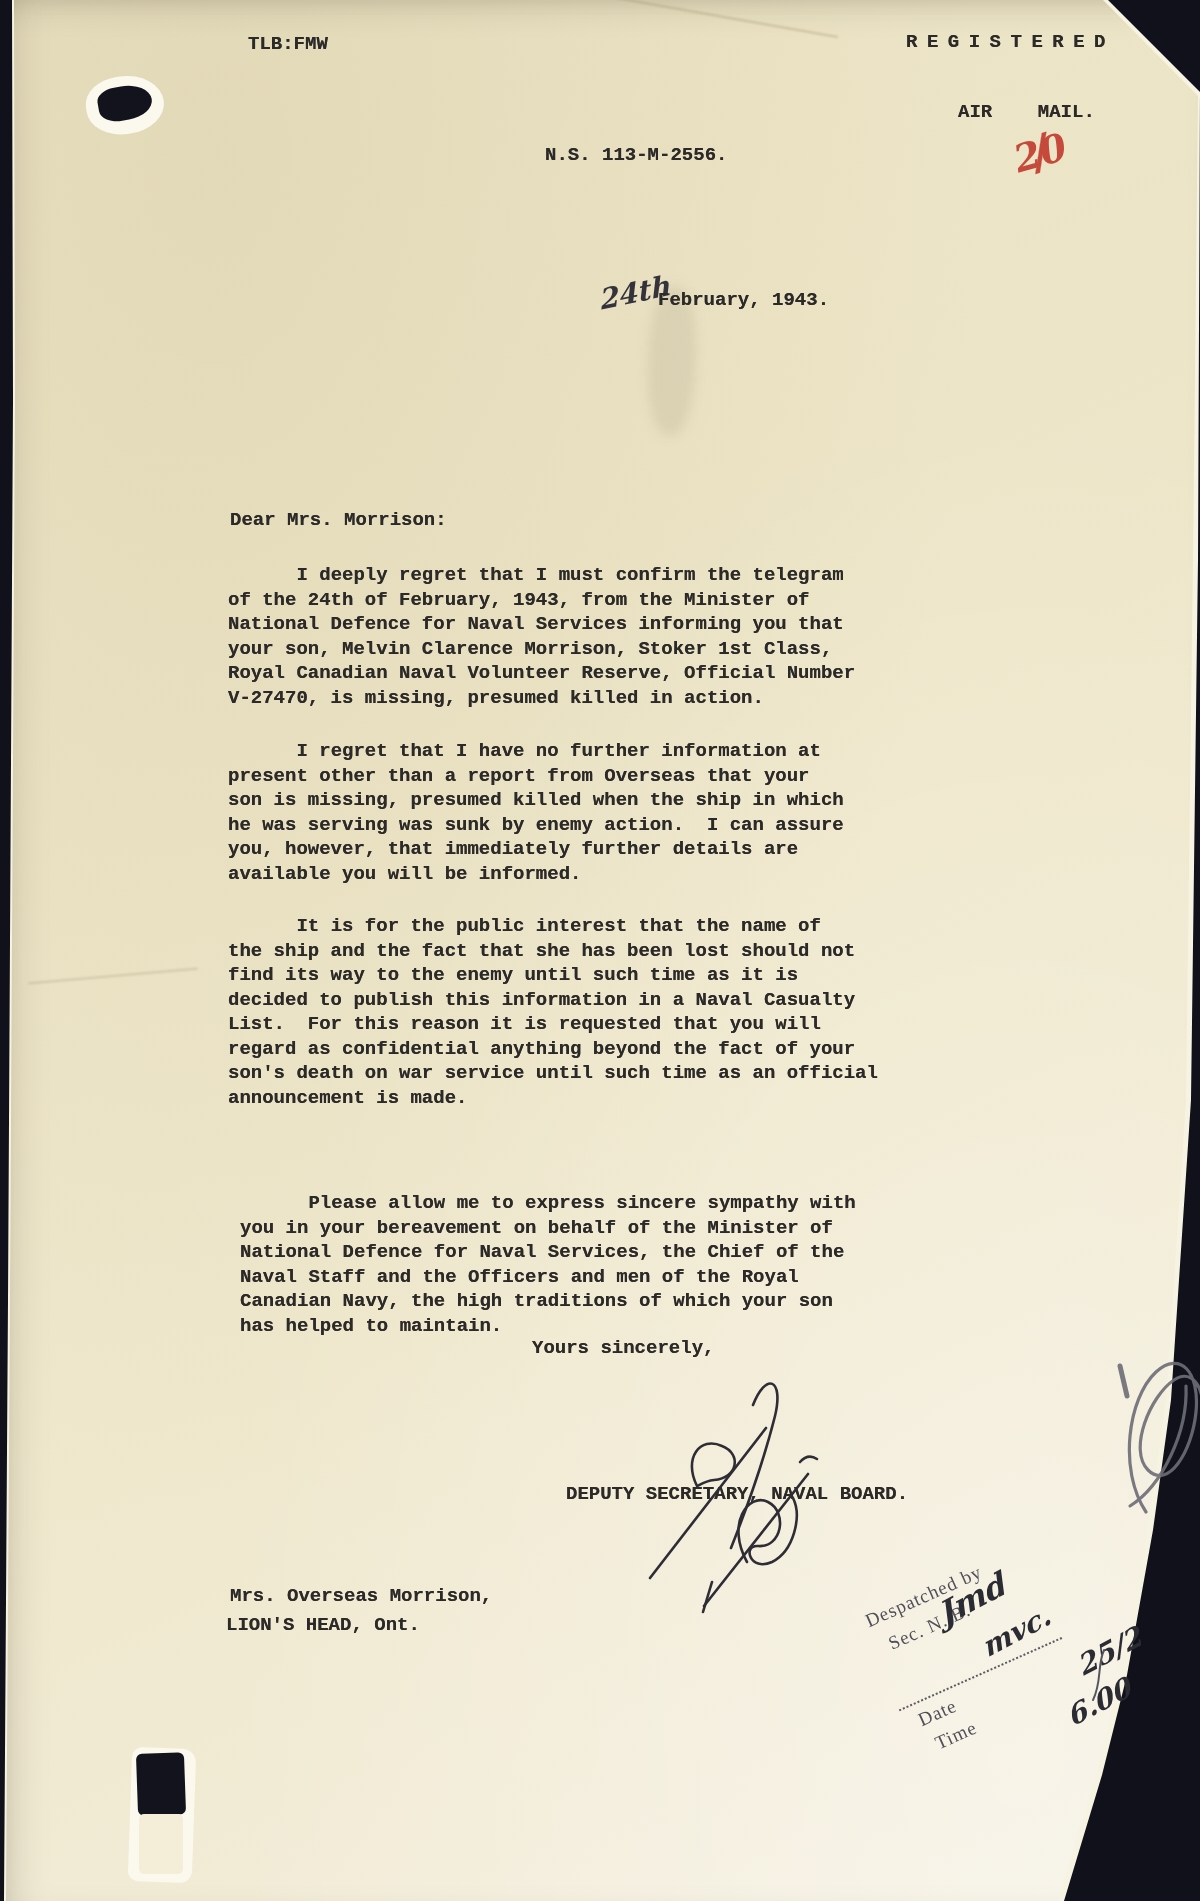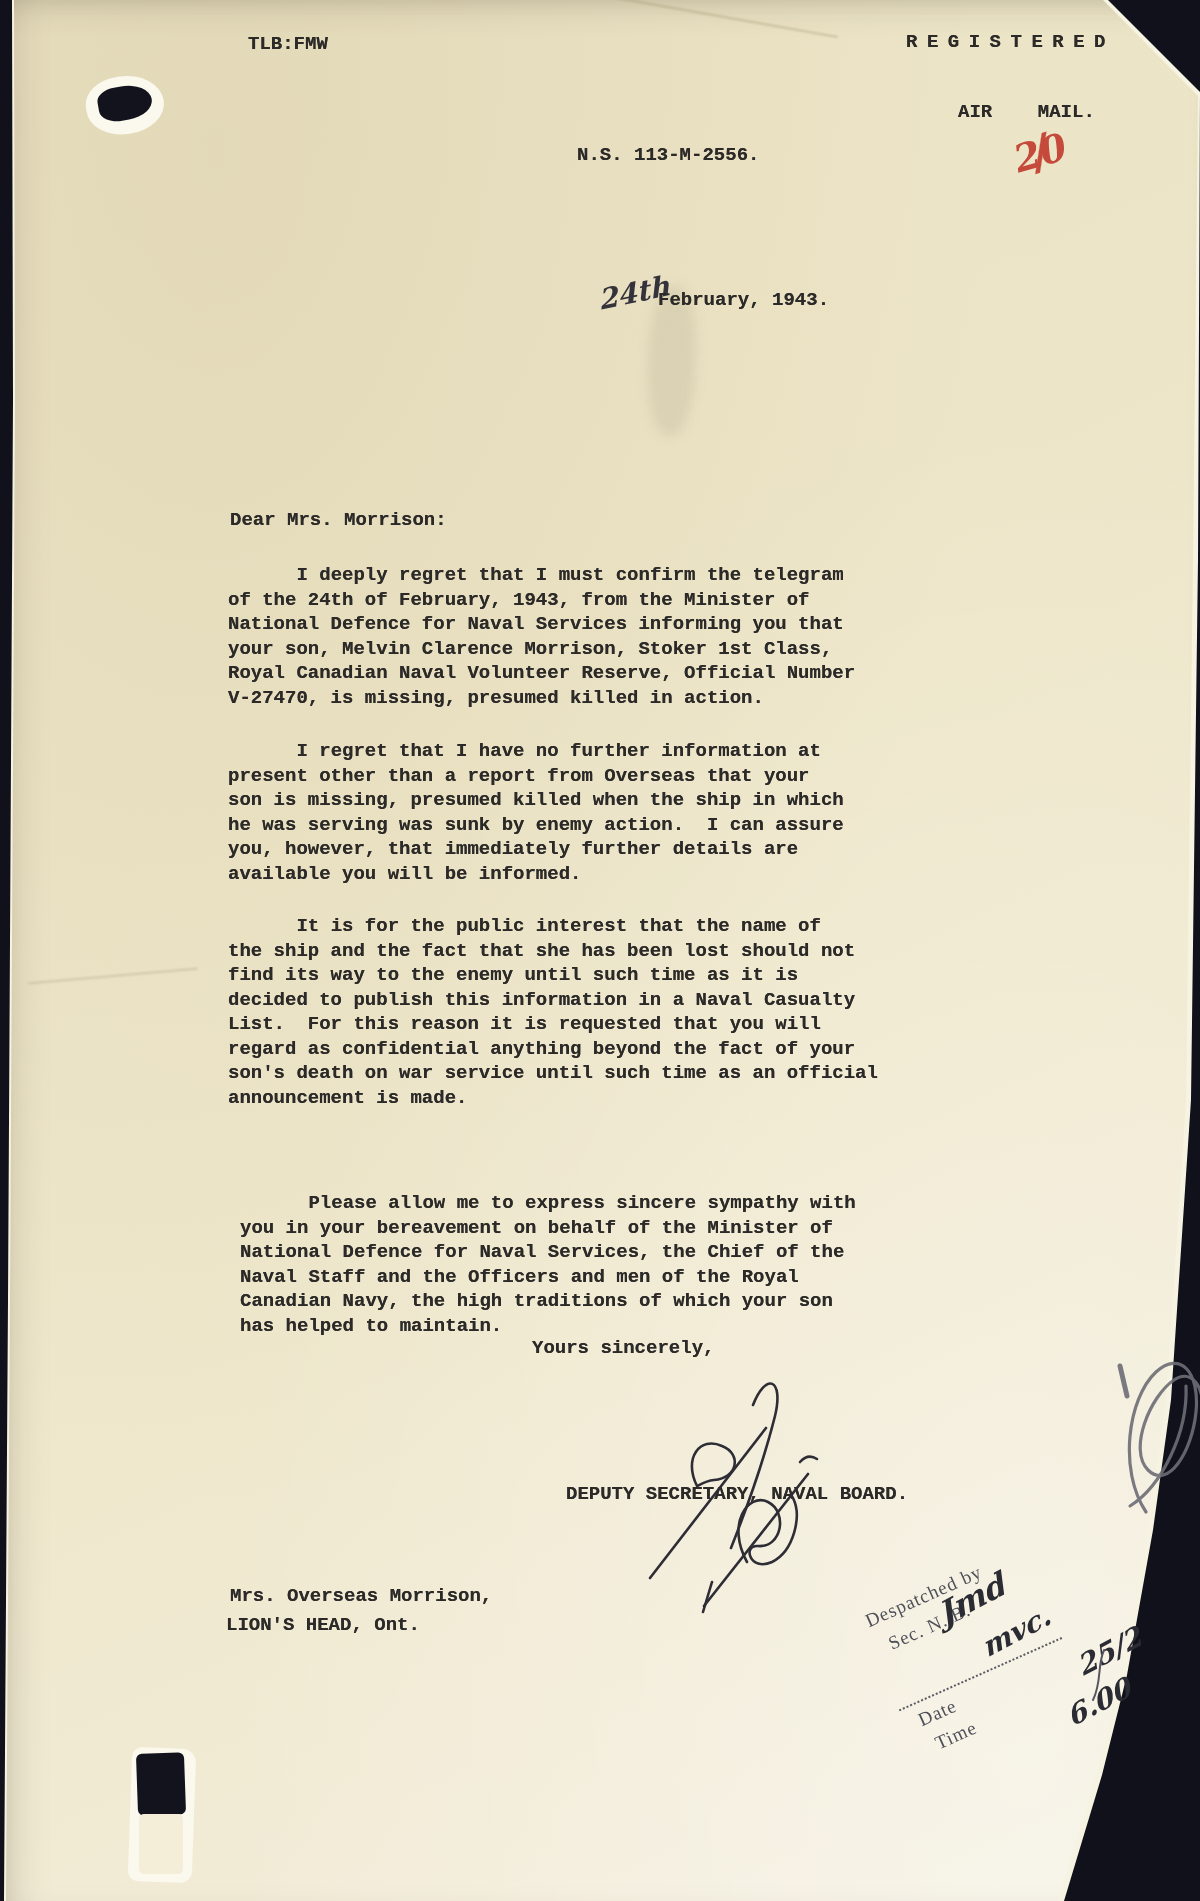--- a/index.html
+++ b/index.html
@@ -75,21 +75,21 @@
   <div class="paper-rim"></div>
   <div class="paper"></div>
 
   <div class="crease" style="left:540px;top:10px;width:300px;height:2px;background:rgba(150,140,105,.4);transform:rotate(10deg);"></div>
   <div class="crease" style="left:28px;top:975px;width:170px;height:2px;background:rgba(150,140,105,.3);transform:rotate(-5deg);"></div>
   <div class="smudge" style="left:648px;top:286px;width:48px;height:150px;background:rgba(110,100,75,.12);transform:rotate(2deg);"></div>
 
   <div class="typed" style="left:240px;top:32px;margin-left:8px;">TLB:FMW</div>
   <div class="typed registered" style="left:906px;top:30px;">REGISTERED</div>
   <div class="typed" style="left:950px;top:100px;margin-left:8px;">AIR    MAIL.</div>
-  <div class="typed" style="left:577px;top:143px;">N.S. 113-M-2556.</div>
+  <div class="typed" style="left:545px;top:143px;">N.S. 113-M-2556.</div>
   <div class="red-note">20</div>
 
   <div class="hand" style="left:600px;top:276px;font-size:28px;transform:rotate(-12deg) skewX(-8deg);">24th</div>
   <div class="typed" style="left:658px;top:288px;text-align:right;">February, 1943.</div>
 
   <div class="typed" style="left:230px;top:508px;">Dear Mrs. Morrison:</div>
   <div class="typed para" style="left:228px;top:563px;">      I deeply regret that I must confirm the telegram
 of the 24th of February, 1943, from the Minister of
 National Defence for Naval Services informing you that
 your son, Melvin Clarence Morrison, Stoker 1st Class,

